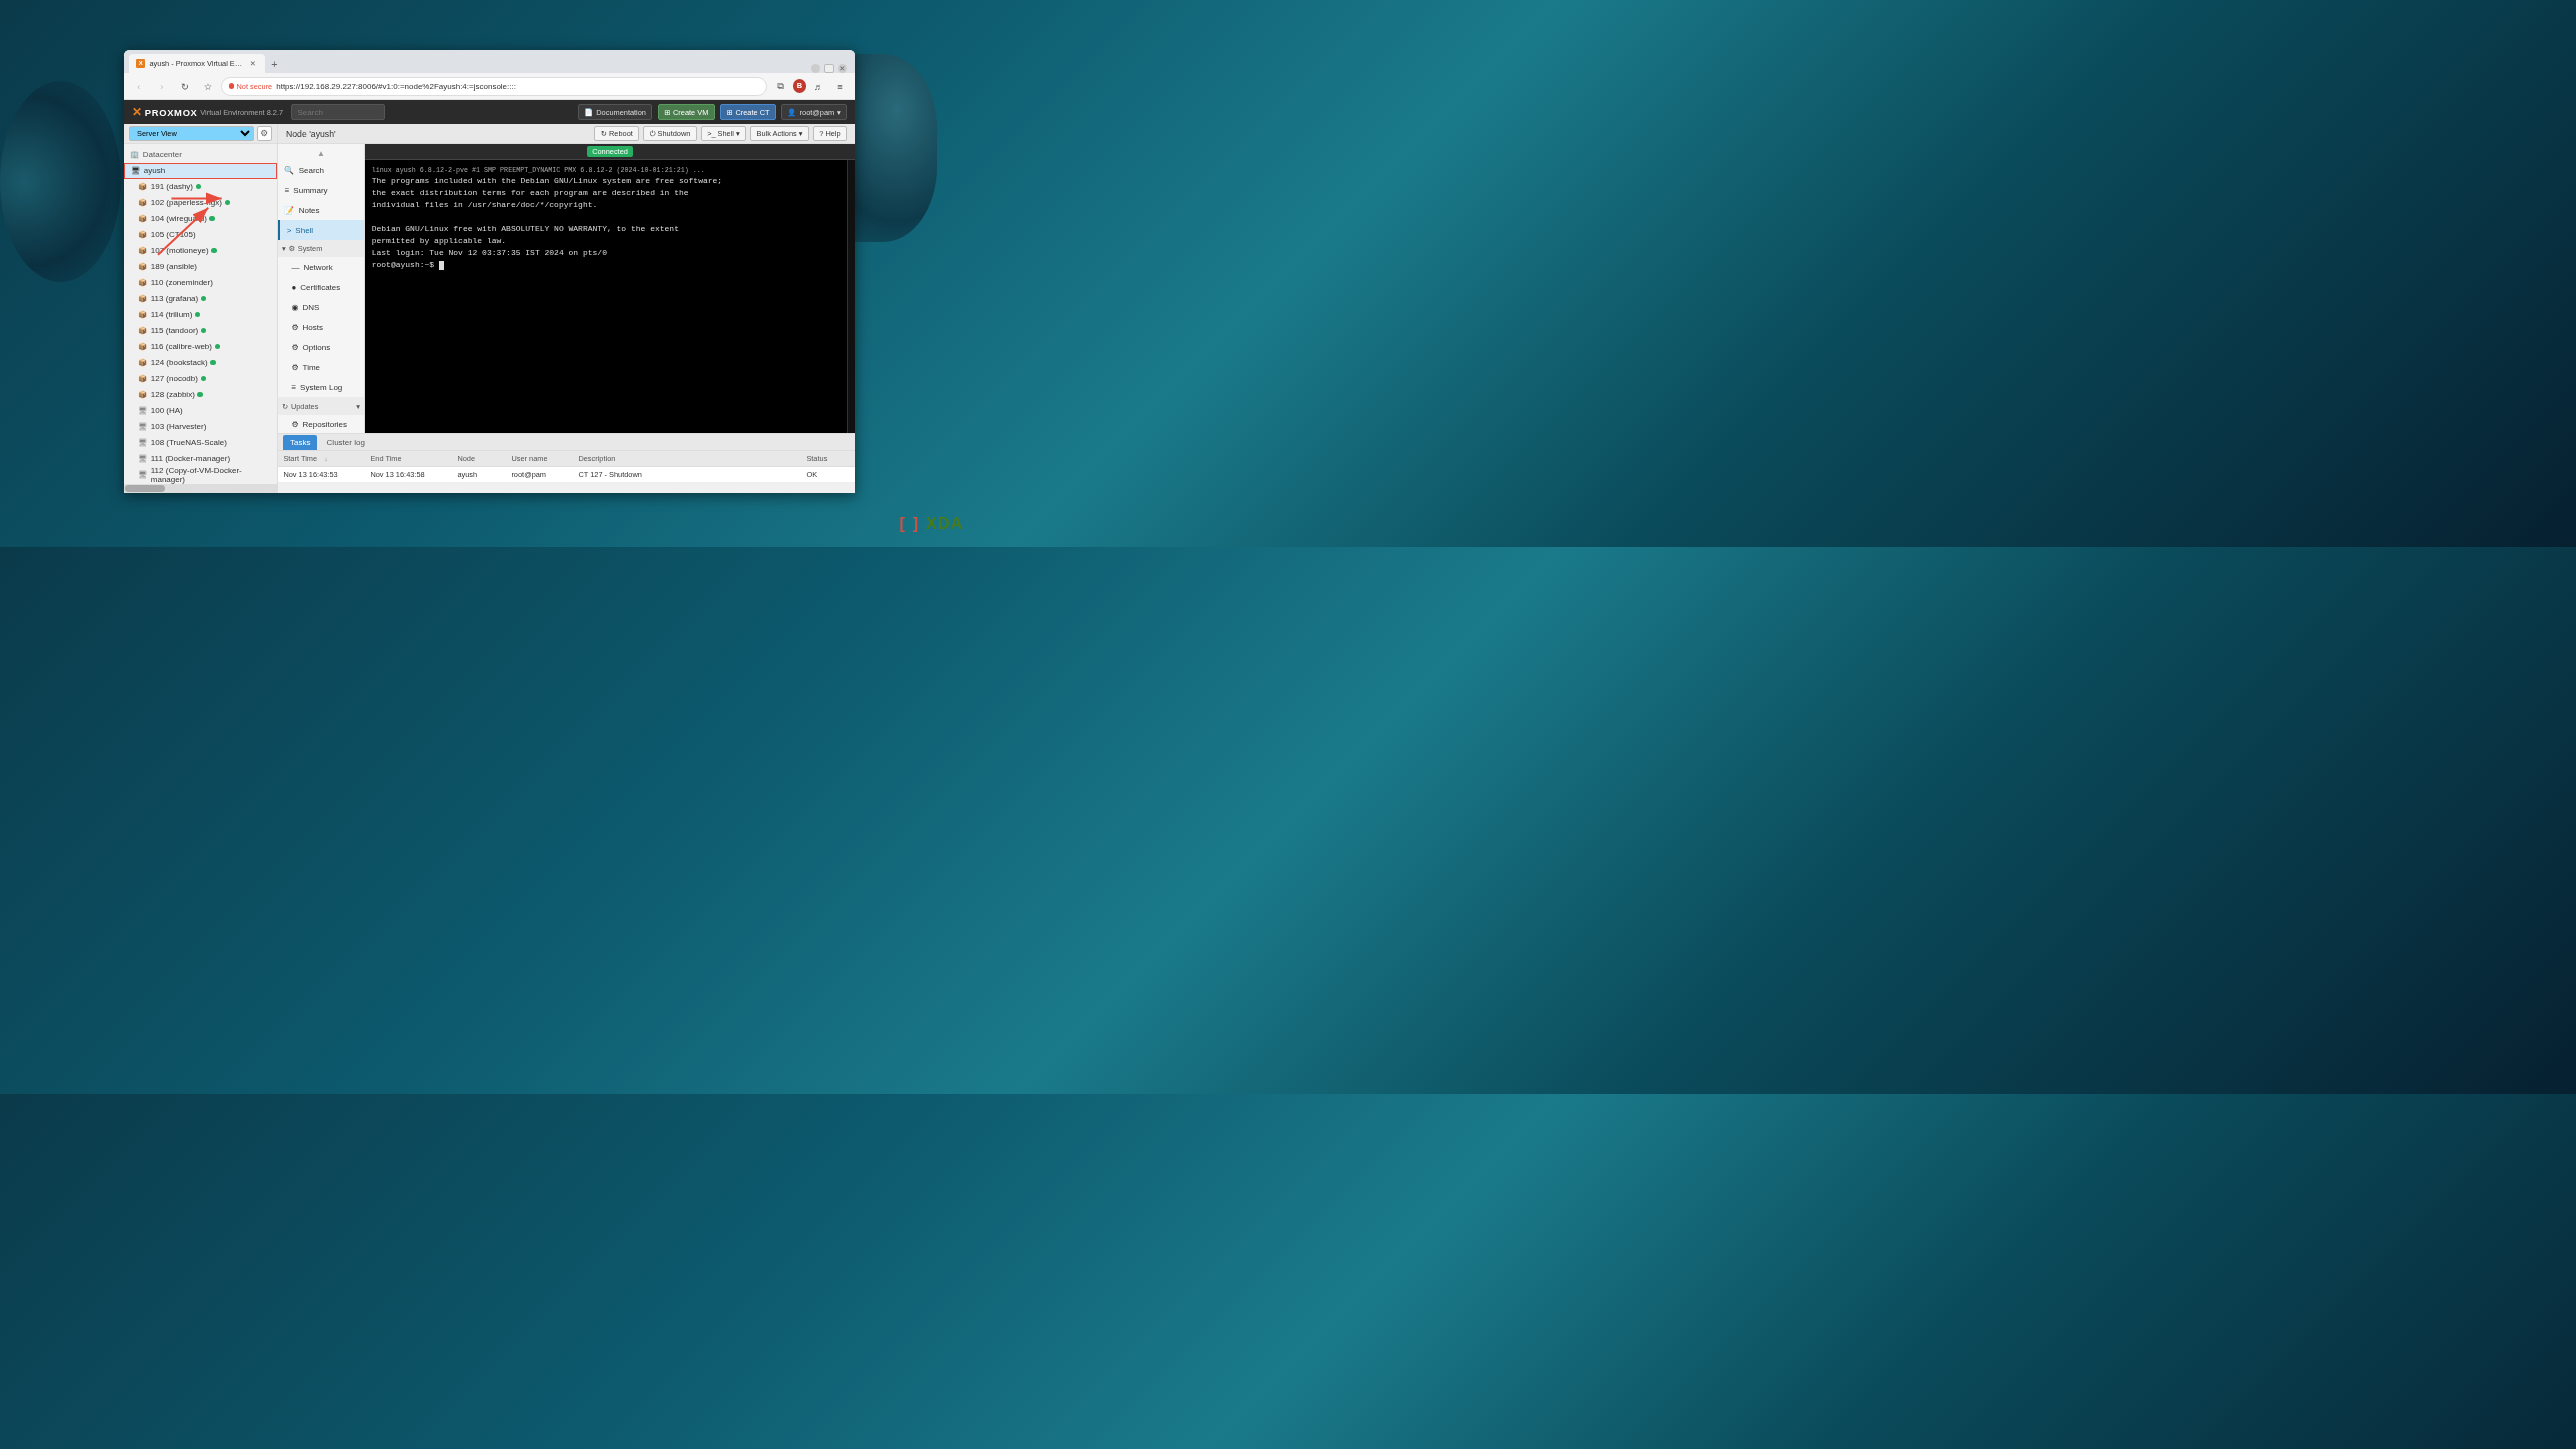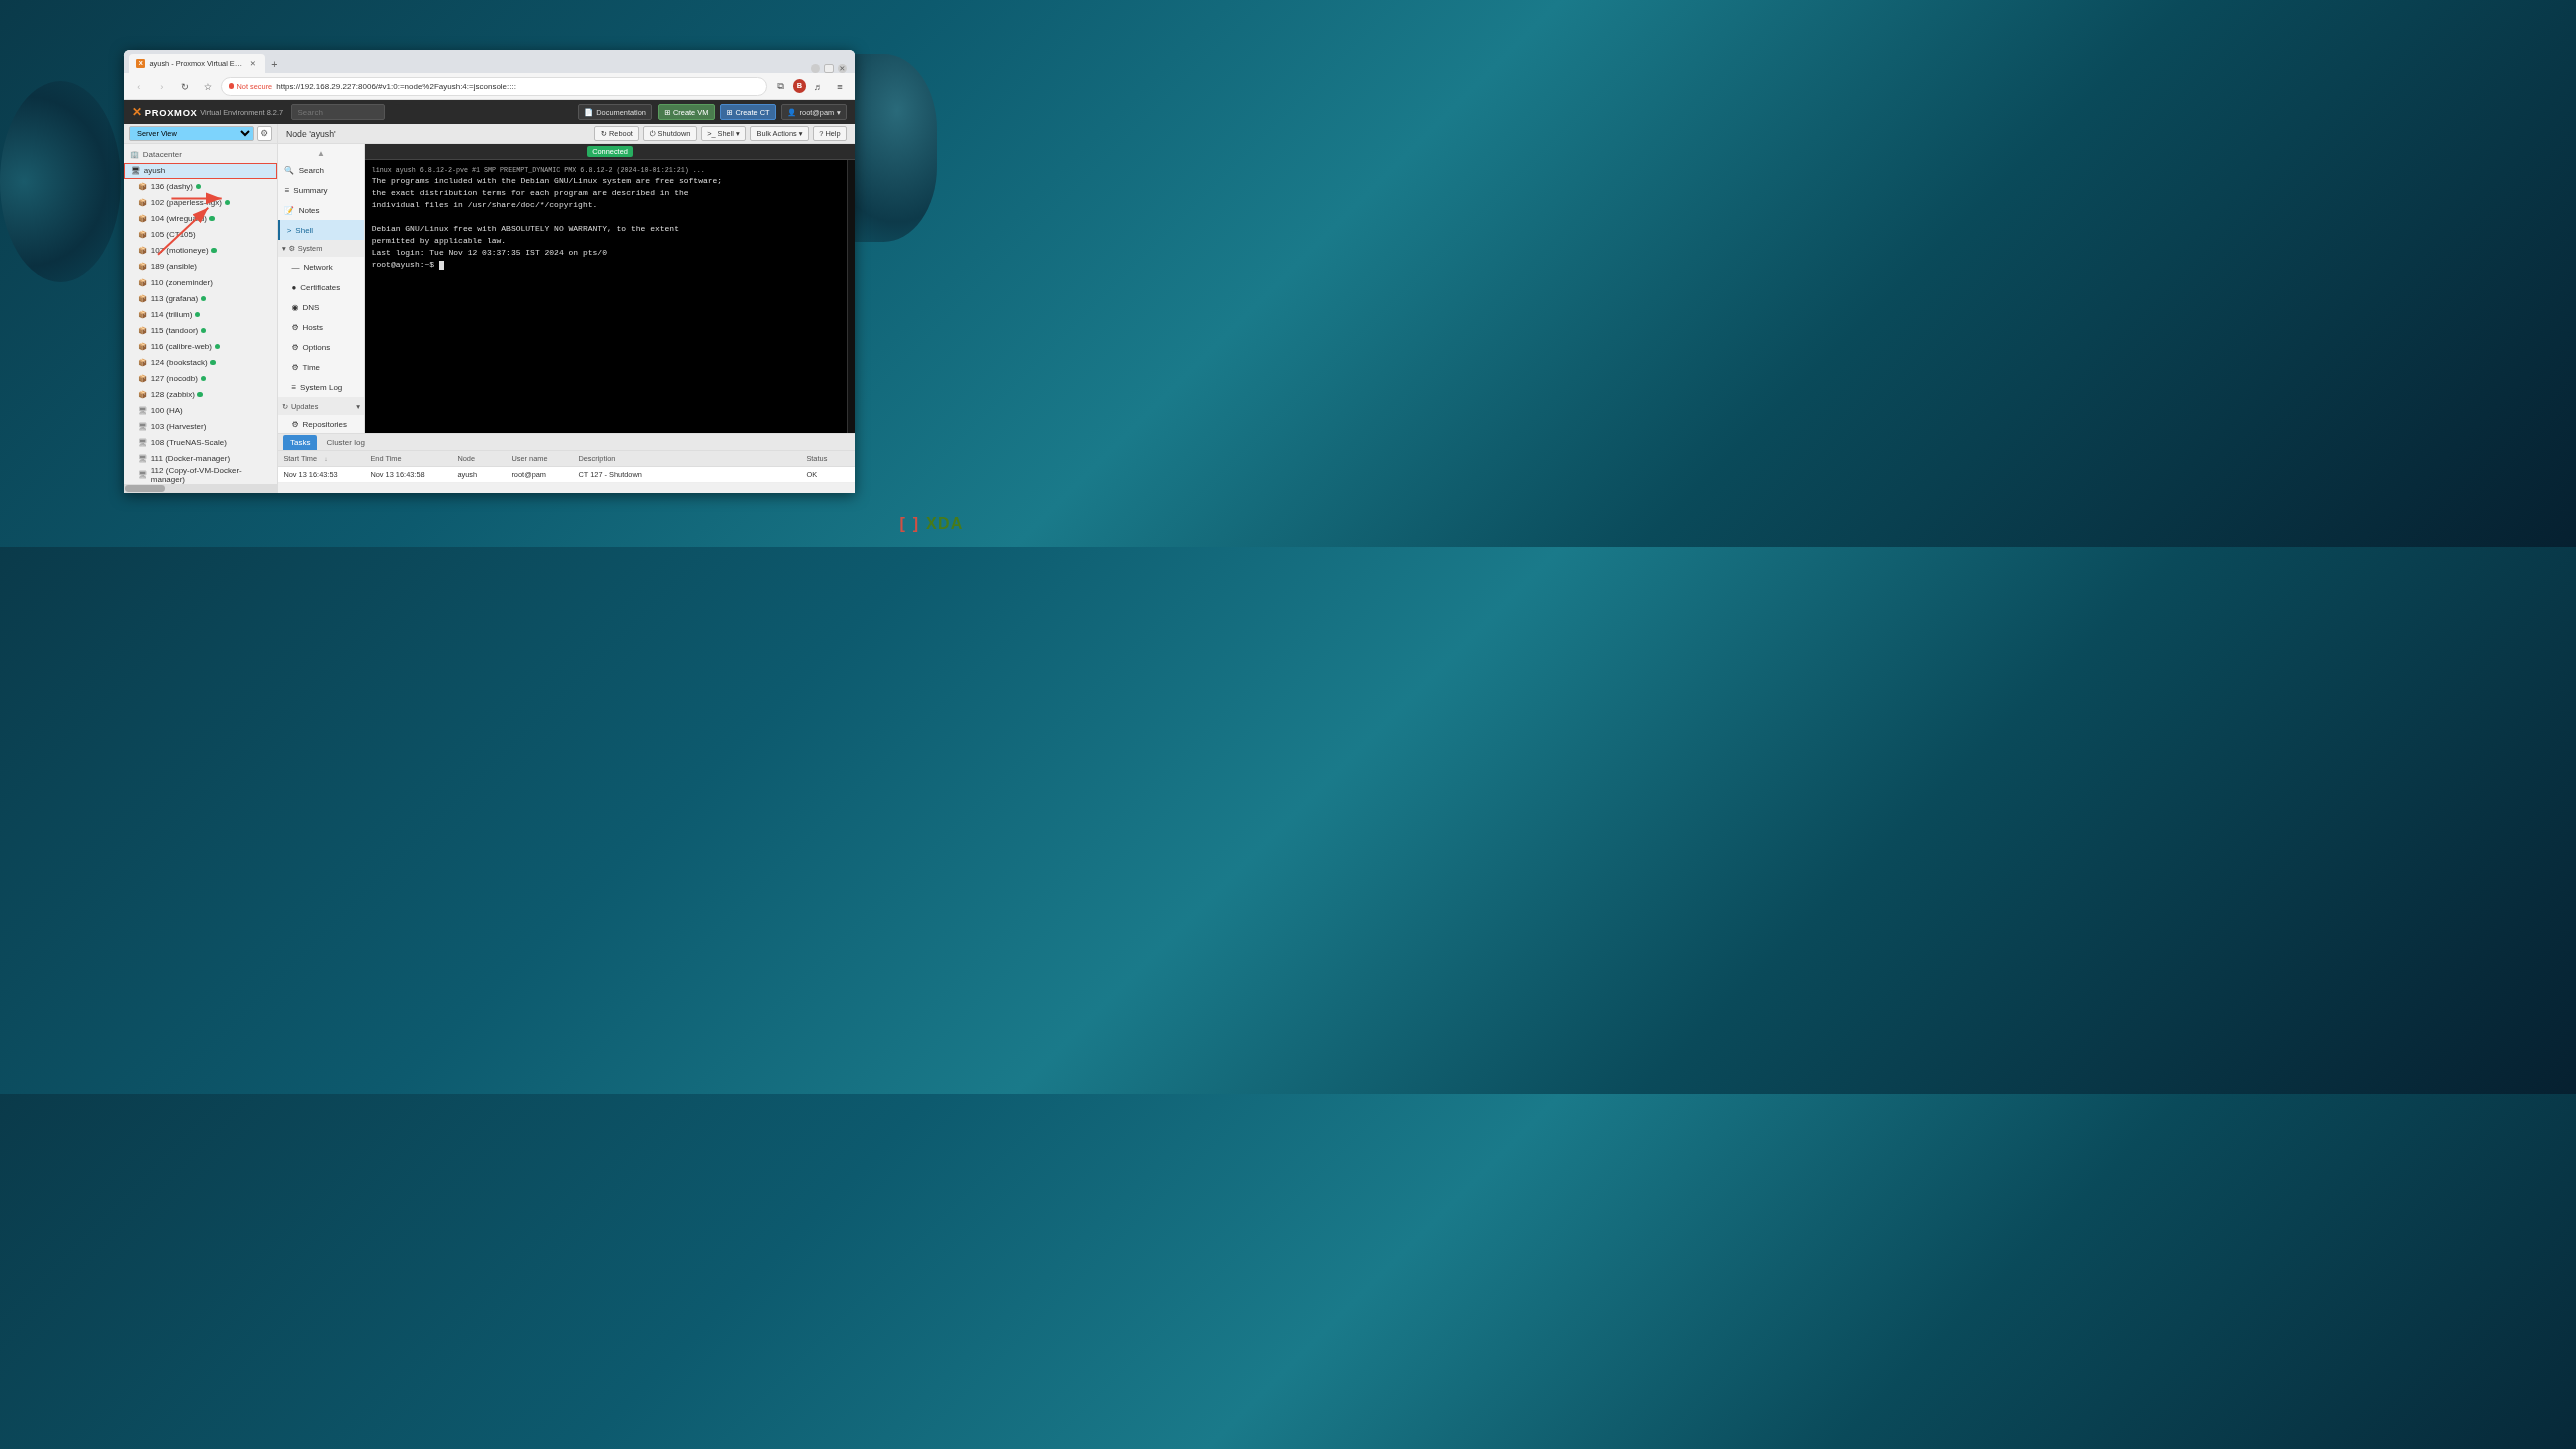--- a/index.html
+++ b/index.html
@@ -668,21 +668,21 @@
             <span>Datacenter</span>
           </div>
 
           <div class="tree-item node">
             <div class="tree-icon">🖥</div>
             <span>ayush</span>
           </div>
 
           <div class="tree-item vm">
             <div class="tree-icon" style="color:#888;">📦</div>
-            <span>136 (dashy)</span>
+            <span>191 (dashy)</span>
             <div class="status-dot running"></div>
           </div>
           <div class="tree-item vm">
             <div class="tree-icon" style="color:#888;">📦</div>
             <span>102 (paperless-ngx)</span>
             <div class="status-dot running"></div>
           </div>
           <div class="tree-item vm">
             <div class="tree-icon" style="color:#888;">📦</div>
             <span>104 (wireguard)</span>

